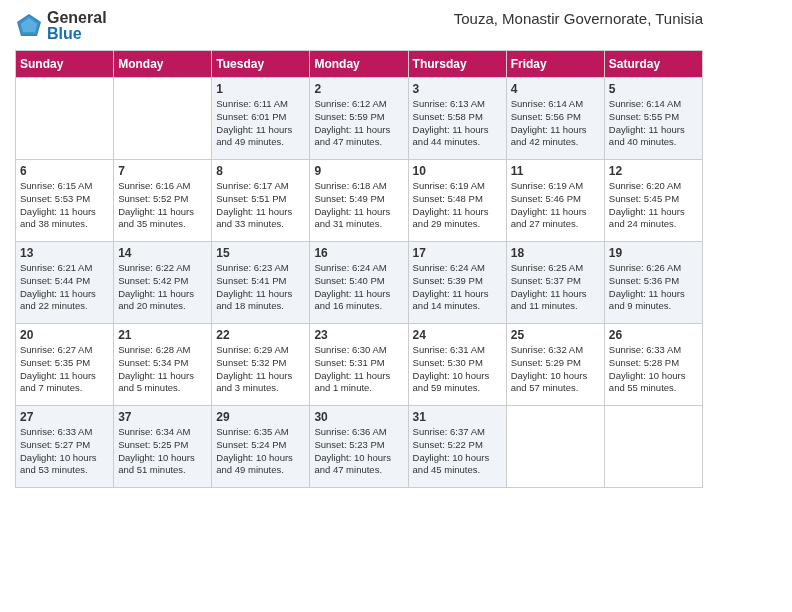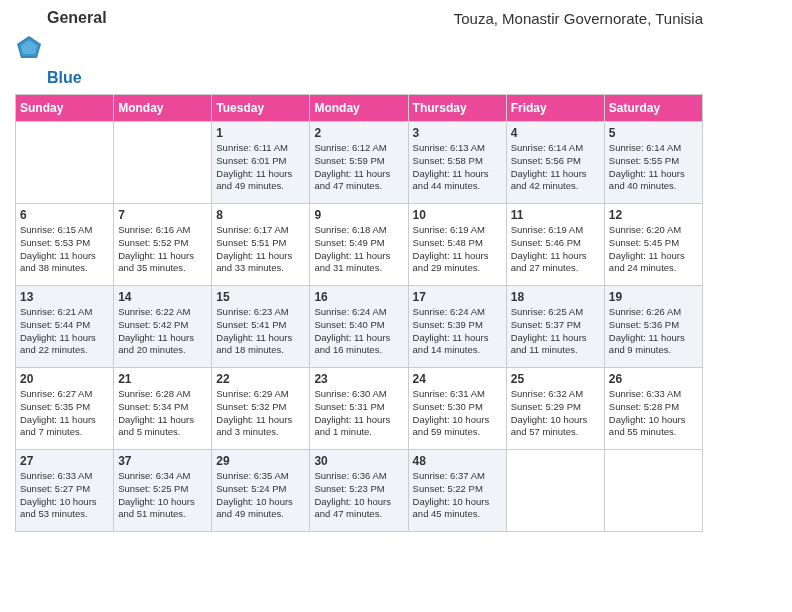--- a/index.html
+++ b/index.html
@@ -34,21 +34,20 @@
     }
     .logo-general {
       font-size: 16px;
       font-weight: bold;
       color: #333;
     }
     .logo-blue {
       font-size: 16px;
       font-weight: bold;
       color: #1a6fad;
-      margin-top: 44px;
     }
     .logo-icon {
       width: 28px;
       height: 28px;
     }
     .title-section {
       text-align: right;
     }
     .month-title {
       font-size: 36px;
@@ -60,21 +59,21 @@
       font-size: 15px;
       color: #333;
       margin-top: 0;
     }
     .calendar {
       width: 100%;
       border-collapse: collapse;
       table-layout: fixed;
     }
     .calendar thead tr th {
-      background: #ec4899;
+      background: #be185d;
       color: #fff;
       font-size: 12px;
       font-weight: bold;
       padding: 6px 4px;
       text-align: left;
       border: 1px solid #ccc;
     }
     .calendar tbody tr td {
       vertical-align: top;
       border: 1px solid #ccc;
@@ -264,21 +263,21 @@
           </td>
           <td>
             <span class="day-number">29</span>
             <div class="cell-text">Sunrise: 6:35 AM<br>Sunset: 5:24 PM<br>Daylight: 10 hours and 49 minutes.</div>
           </td>
           <td>
             <span class="day-number">30</span>
             <div class="cell-text">Sunrise: 6:36 AM<br>Sunset: 5:23 PM<br>Daylight: 10 hours and 47 minutes.</div>
           </td>
           <td>
-            <span class="day-number">48</span>
+            <span class="day-number">31</span>
             <div class="cell-text">Sunrise: 6:37 AM<br>Sunset: 5:22 PM<br>Daylight: 10 hours and 45 minutes.</div>
           </td>
           <td class="empty"></td>
           <td class="empty"></td>
         </tr>
       </tbody>
   </table>
 </div>
 
 </body></html>

